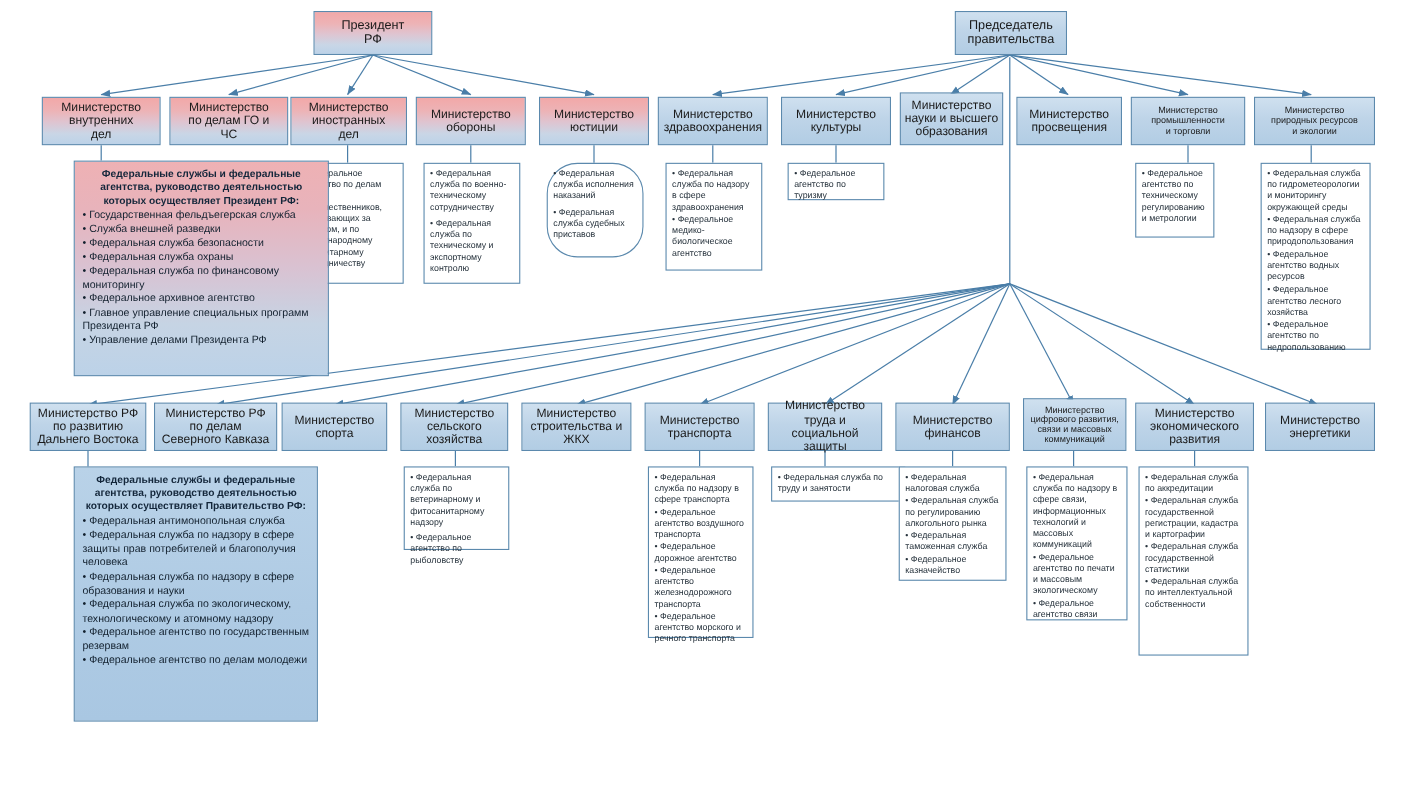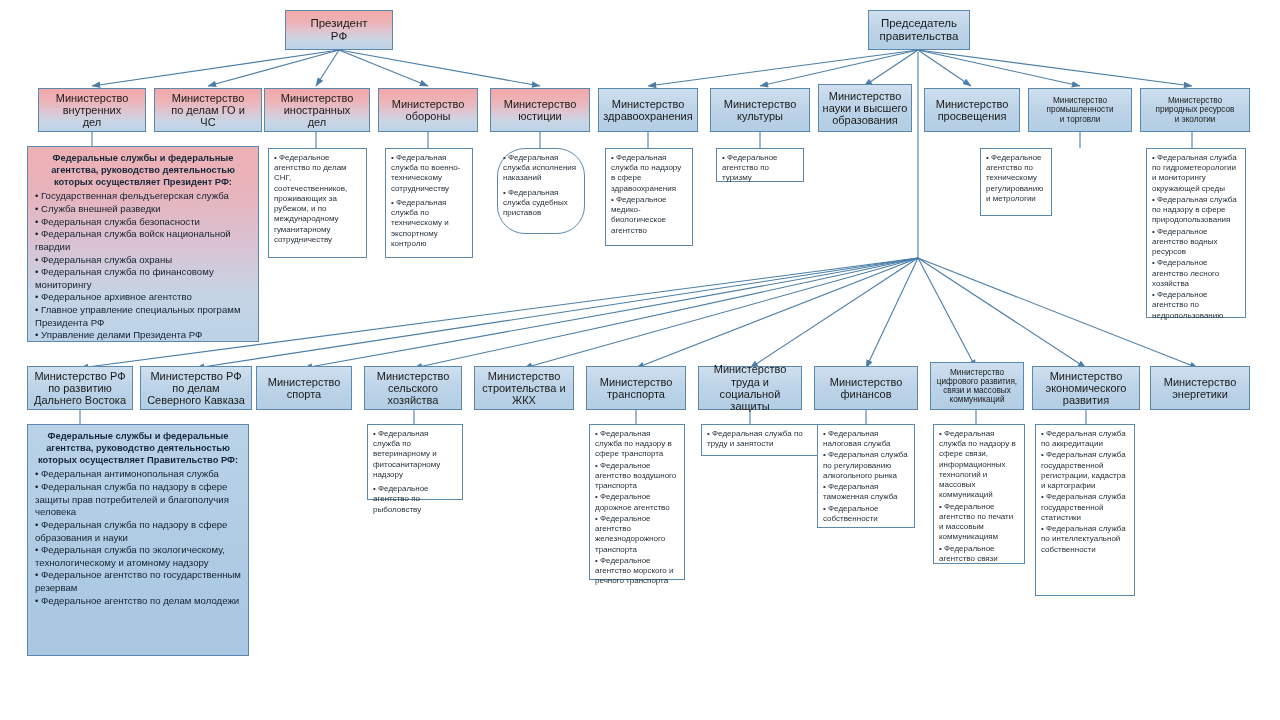--- a/index.html
+++ b/index.html
@@ -39,20 +39,21 @@
     color:#26323c;
     background:#ffffff;
   }
   .listbox .li { margin-bottom:4px; }
   .listbox.tight .li { margin-bottom:1px; }
 
   .bigbox {
     position:absolute;
     border:1px solid #5b89ad;
     padding:5px 7px;
+    margin-left:40px;
   }
   .bigbox.pres {
     background:linear-gradient(180deg,#eeb1b4 0%,#e8b3bb 22%,#d9c2d2 50%,#c6d4e4 76%,#bcd2e8 100%);
   }
   .bigbox.gov {
     background:linear-gradient(180deg,#b9d2e8 0%,#afcbe4 55%,#a9c7e2 100%);
   }
   .bigbox .hdr {
     font-size:9.3px; font-weight:bold; text-align:center;
     line-height:1.3; color:#13263a; margin-bottom:2px;
@@ -195,38 +196,37 @@
 
   <div class="listbox tight" style="left:605px;top:148px;width:88px;height:98px;">
     <div class="li">• Федеральная служба по надзору в сфере здравоохранения</div>
     <div class="li">• Федеральное медико-биологическое агентство</div>
   </div>
 
   <div class="listbox tight" style="left:716px;top:148px;width:88px;height:34px;">
     <div class="li">• Федеральное агентство по туризму</div>
   </div>
 
-  <div class="listbox tight" style="left:980px;top:148px;width:72px;height:68px;">
+  <div class="listbox tight" style="left:1032px;top:148px;width:72px;height:68px;">
     <div class="li">• Федеральное агентство по техническому регулированию и метрологии</div>
   </div>
 
   <div class="listbox tight" style="left:1146px;top:148px;width:100px;height:170px;">
     <div class="li">• Федеральная служба по гидрометеорологии и мониторингу окружающей среды</div>
     <div class="li">• Федеральная служба по надзору в сфере природопользования</div>
     <div class="li">• Федеральное агентство водных ресурсов</div>
     <div class="li">• Федеральное агентство лесного хозяйства</div>
     <div class="li">• Федеральное агентство по недропользованию</div>
   </div>
 
   <div class="bigbox pres" style="left:27px;top:146px;width:232px;height:196px;">
     <div class="hdr">Федеральные службы и федеральные агентства, руководство деятельностью которых осуществляет Президент РФ:</div>
     <div class="li">• Государственная фельдъегерская служба</div>
     <div class="li">• Служба внешней разведки</div>
     <div class="li">• Федеральная служба безопасности</div>
-    <div class="li">• Федеральная служба войск национальной гвардии</div>
     <div class="li">• Федеральная служба охраны</div>
     <div class="li">• Федеральная служба по финансовому мониторингу</div>
     <div class="li">• Федеральное архивное агентство</div>
     <div class="li">• Главное управление специальных программ Президента РФ</div>
     <div class="li">• Управление делами Президента РФ</div>
   </div>
 
   <div class="node blue minis" style="left:27px;top:366px;width:106px;height:44px;">
     <span style="white-space:pre-line">Министерство РФ
 по развитию
@@ -294,26 +294,26 @@
   </div>
 
   <div class="listbox tight" style="left:701px;top:424px;width:122px;height:32px;">
     <div class="li">• Федеральная служба по труду и занятости</div>
   </div>
 
   <div class="listbox tight" style="left:817px;top:424px;width:98px;height:104px;">
     <div class="li">• Федеральная налоговая служба</div>
     <div class="li">• Федеральная служба по регулированию алкогольного рынка</div>
     <div class="li">• Федеральная таможенная служба</div>
-    <div class="li">• Федеральное собственности</div>
+    <div class="li">• Федеральное казначейство</div>
   </div>
 
   <div class="listbox tight" style="left:933px;top:424px;width:92px;height:140px;">
     <div class="li">• Федеральная служба по надзору в сфере связи, информационных технологий и массовых коммуникаций</div>
-    <div class="li">• Федеральное агентство по печати и массовым коммуникациям</div>
+    <div class="li">• Федеральное агентство по печати и массовым экологическому</div>
     <div class="li">• Федеральное агентство связи</div>
   </div>
 
   <div class="listbox tight" style="left:1035px;top:424px;width:100px;height:172px;">
     <div class="li">• Федеральная служба по аккредитации</div>
     <div class="li">• Федеральная служба государственной регистрации, кадастра и картографии</div>
     <div class="li">• Федеральная служба государственной статистики</div>
     <div class="li">• Федеральная служба по интеллектуальной собственности</div>
   </div>
 

